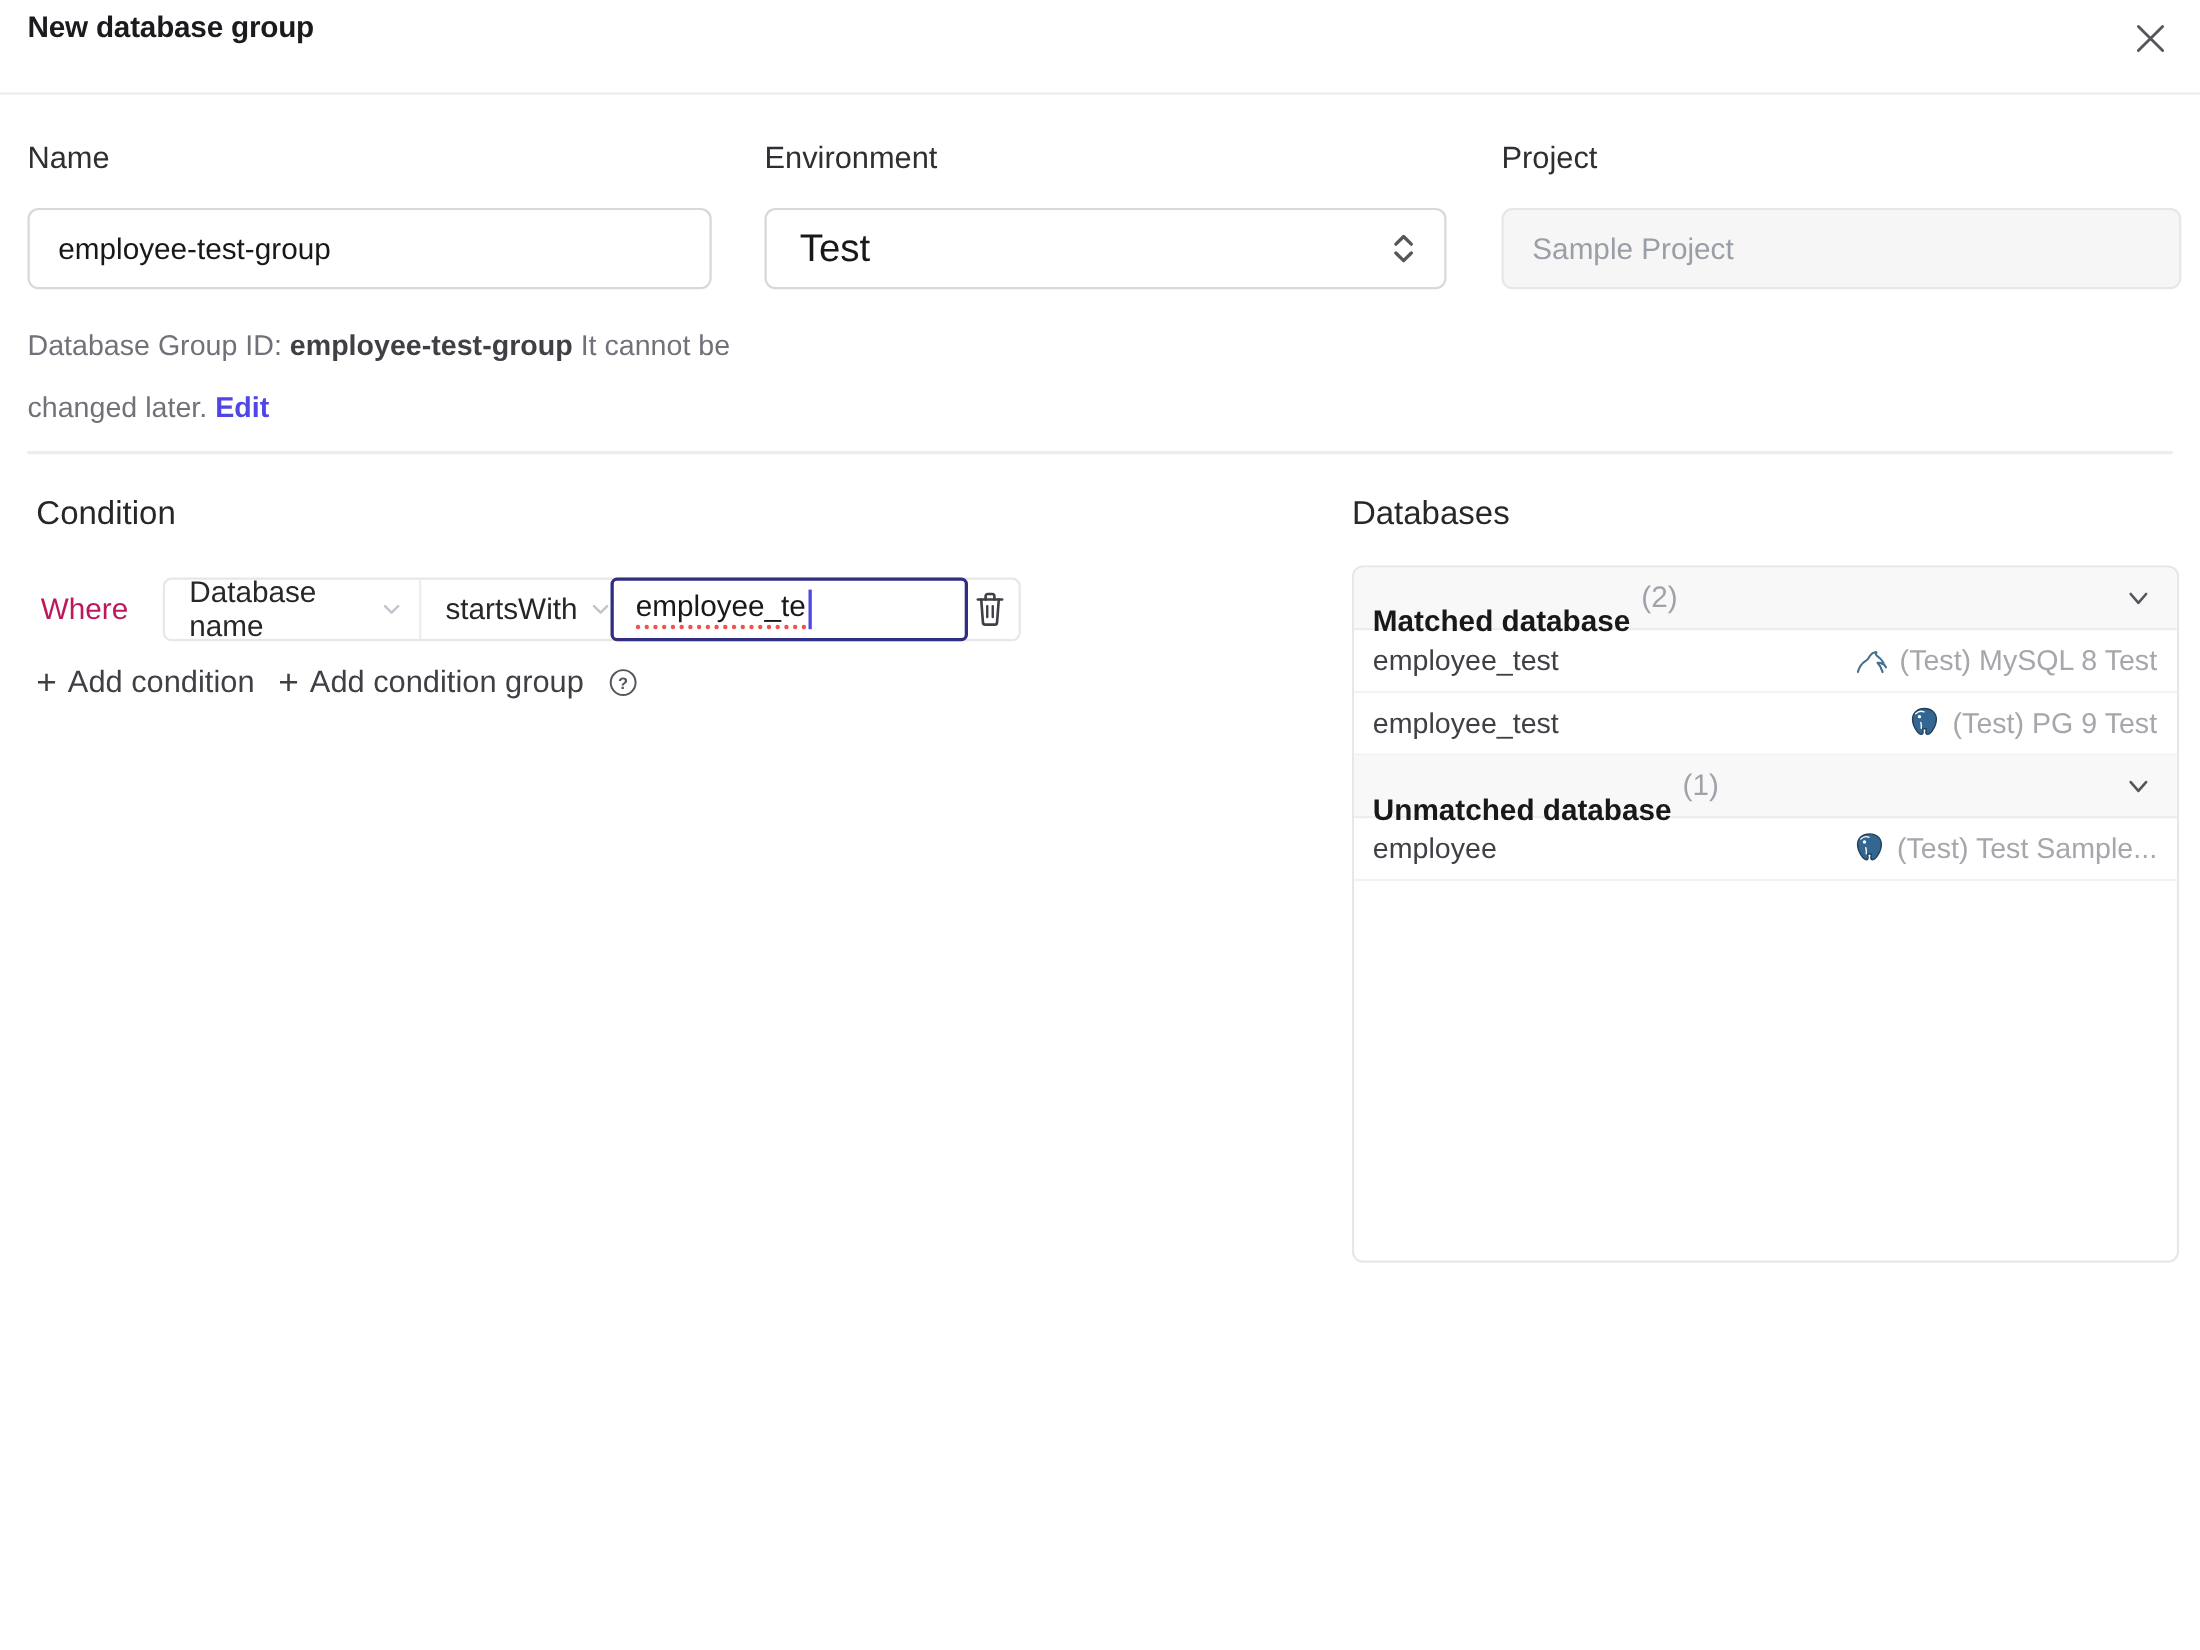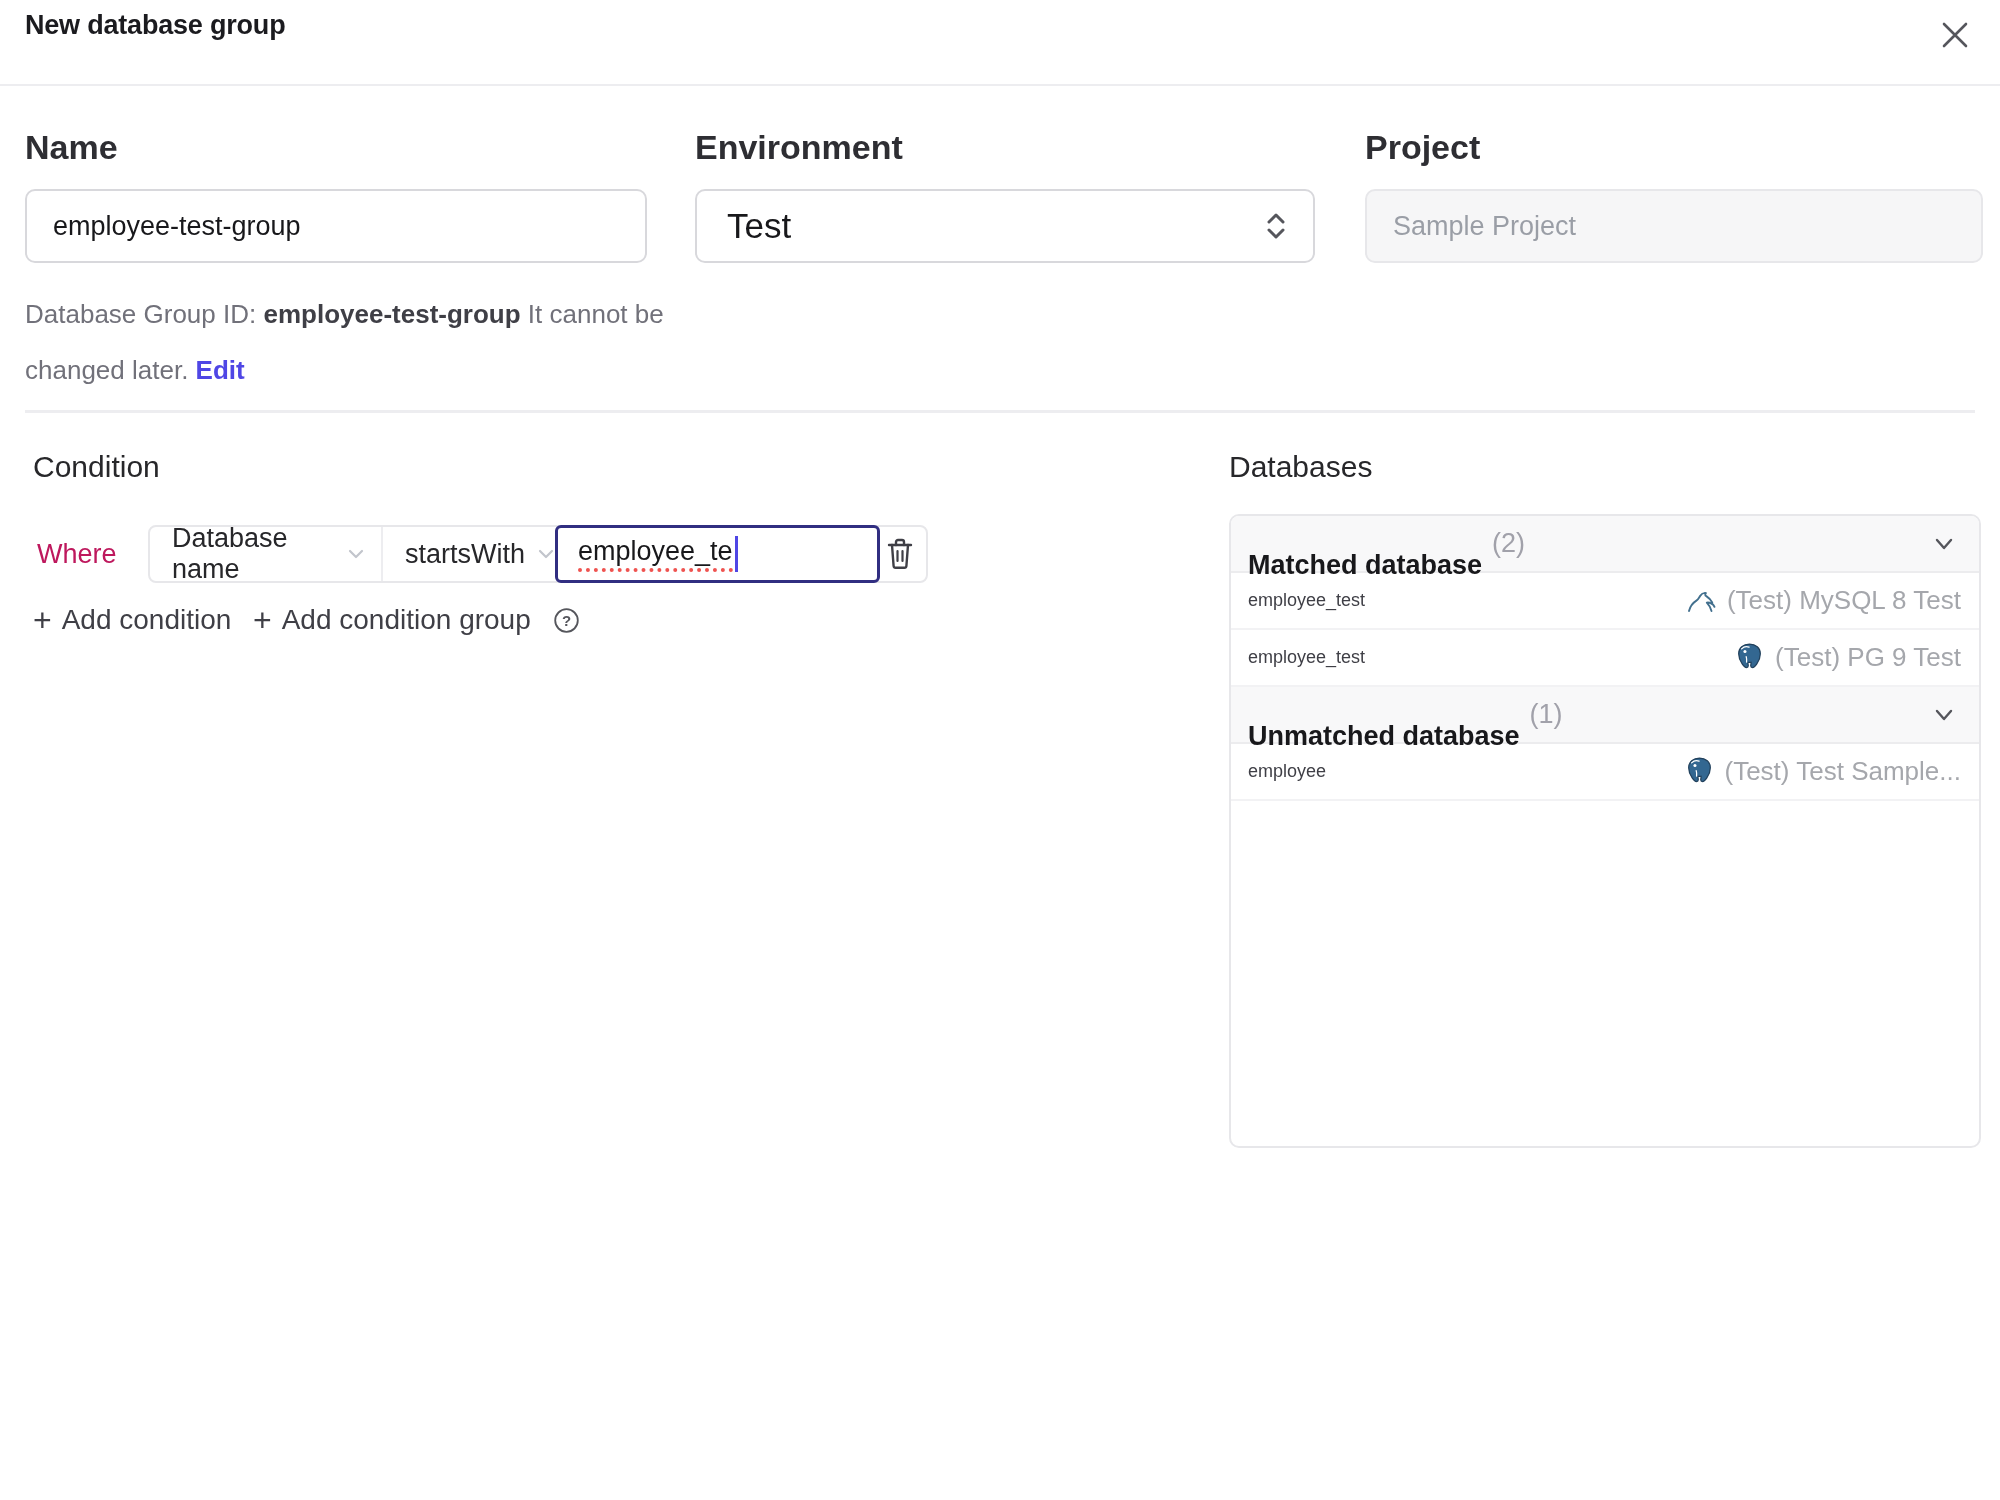--- a/index.html
+++ b/index.html
@@ -5,21 +5,21 @@
   html,body{margin:0;padding:0;background:#fff;}
   .canvas{position:relative;width:2000px;height:1500px;background:#ffffff;
           font-family:"Liberation Sans",sans-serif;color:#1b1b1f;overflow:hidden;}
 
   
   .dlg-title{position:absolute;left:25px;top:10px;font-size:27px;font-weight:700;color:#1b1b1f;letter-spacing:-0.2px;}
   .close-btn{position:absolute;right:22px;top:12px;width:46px;height:46px;border:none;background:transparent;cursor:pointer;padding:0;display:flex;align-items:center;justify-content:center;}
   .hdr-divider{position:absolute;left:0;top:84px;width:2000px;height:2px;background:#ededf0;}
 
   
-  .field-label{position:absolute;top:128px;font-size:34px;font-weight:700;color:#2e2e33;}
+  .field-label{position:absolute;top:128px;font-size:28px;font-weight:400;color:#2e2e33;}
   .lbl-name{left:25px;} .lbl-env{left:695px;} .lbl-project{left:1365px;}
 
   .text-input{position:absolute;top:189px;height:74px;box-sizing:border-box;border:2px solid #d8d8dc;border-radius:10px;
               font-family:"Liberation Sans",sans-serif;font-size:27px;color:#18181b;padding:0 0 0 26px;background:#fff;outline:none;}
   .inp-name{left:25px;width:622px;}
 
   .select-box{position:absolute;left:695px;top:189px;width:620px;height:74px;box-sizing:border-box;border:2px solid #d8d8dc;border-radius:10px;
               background:#fff;display:flex;align-items:center;padding:0 24px 0 30px;cursor:pointer;}
   .select-box .sel-value{font-size:35px;color:#18181b;}
   .select-box .updown{margin-left:auto;}
@@ -58,21 +58,21 @@
   .btn-add-group{position:absolute;left:253px;top:604px;}
   .help-icon{margin-left:12px;display:flex;align-items:center;}
 
   
   .db-panel{position:absolute;left:1229px;top:514px;width:752px;height:634px;box-sizing:border-box;border:2px solid #e7e7ea;border-radius:10px;background:#fff;overflow:hidden;}
   .db-group-header{height:57px;box-sizing:border-box;background:#f8f8f9;display:flex;align-items:center;padding:0 20px 0 17px;border-bottom:2px solid #ececee;cursor:pointer;}
   .db-group-header .g-title{font-size:27px;font-weight:600;color:#18181b;margin-top:44px;}
   .db-group-header .g-count{font-size:27px;color:#a1a1aa;margin-left:10px;}
   .db-group-header .g-chevron{margin-left:auto;display:flex;}
   .db-row{height:57px;box-sizing:border-box;display:flex;align-items:center;padding:0 18px 0 17px;border-bottom:2px solid #f2f2f4;background:#fff;}
-  .db-row .db-name{font-size:18px;color:#3f3f46;}
+  .db-row .db-name{font-size:26px;color:#3f3f46;}
   .db-row .db-instance{margin-left:auto;display:flex;align-items:center;gap:9px;}
   .db-row .inst-label{font-size:26px;color:#a5a7ac;white-space:nowrap;}
 
   svg{display:block;}
 </style>
 </head>
 <body>
 
 <div class="canvas">
 

